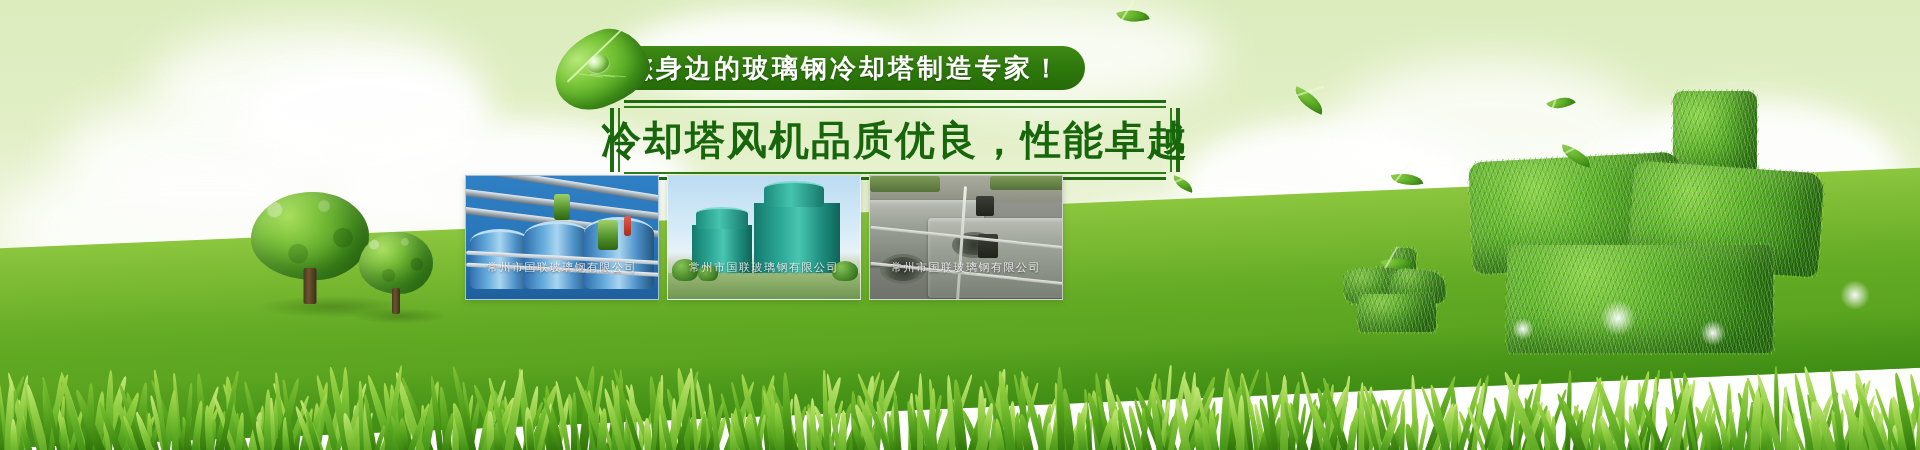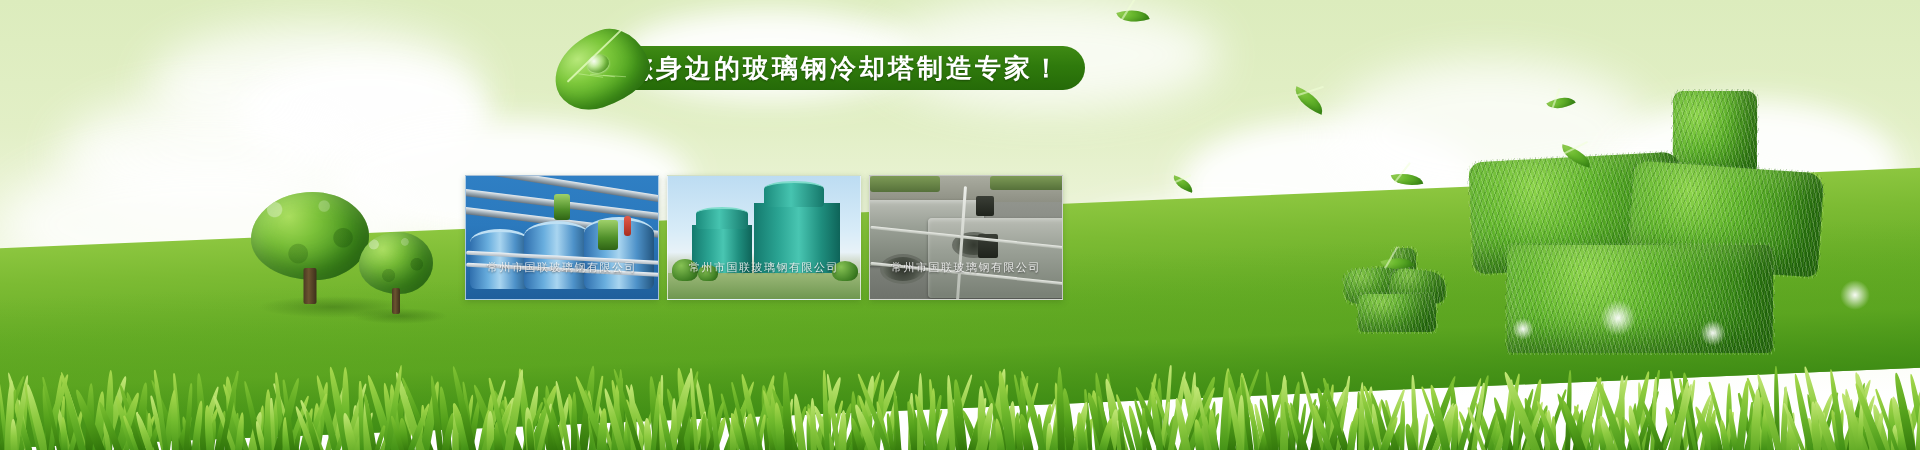--- a/index.html
+++ b/index.html
@@ -848,20 +848,31 @@
     <div class="tagtext">您身边的玻璃钢冷却塔制造专家！</div>
     <div class="bigleaf">
       <div class="vein"></div>
         <div class="vein2"></div>
         <div class="vein3"></div>
         <div class="vein4"></div>
       <div class="droplet"></div>
     </div>
   </div>
 
+  <div class="headframe">
+    <div class="hf-top"></div>
+      <div class="hf-top2"></div>
+    <div class="hf-bot"></div>
+      <div class="hf-bot2"></div>
+    <div class="hf-left"></div>
+      <div class="hf-left2"></div>
+    <div class="hf-right"></div>
+      <div class="hf-right2"></div>
+    <div class="headline">冷却塔风机品质优良，性能卓越</div>
+  </div>
 
   <div class="photos">
 
     <div class="photo p1">
       <div class="pipe" style="left:-10px; top:26px;  width:230px; transform:rotate(7deg);"></div>
       <div class="pipe" style="left:-10px; top:44px;  width:230px; transform:rotate(7deg);"></div>
       <div class="tank" style="left:4px;   width:60px;  height:60px;"></div>
       <div class="tank" style="left:58px;  width:66px;  height:68px;"></div>
       <div class="tank" style="left:118px; width:70px;  height:72px;"></div>
       <div class="rail" style="left:0px;   top:80px; width:200px; transform:rotate(3deg);"></div>

